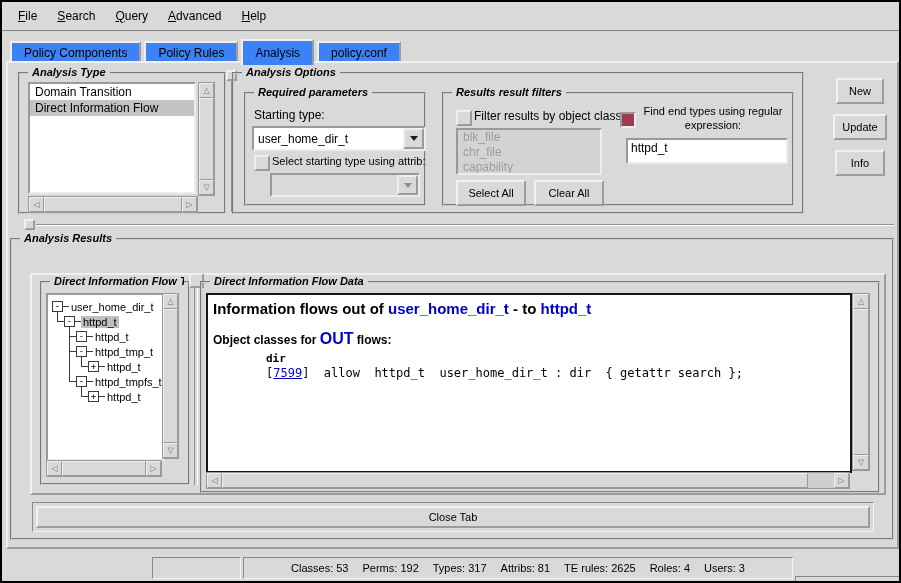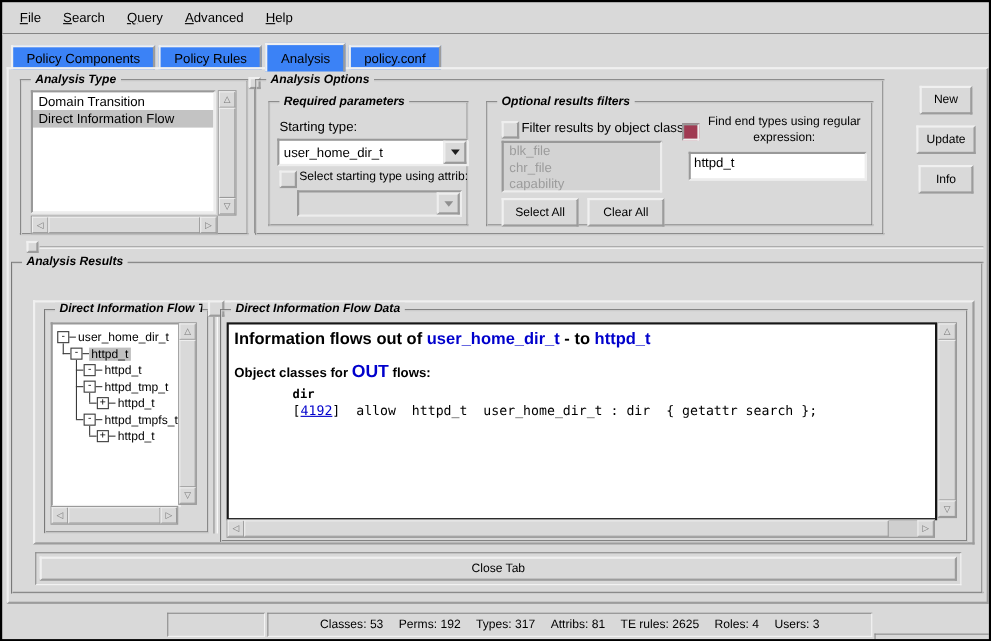--- a/index.html
+++ b/index.html
@@ -147,21 +147,21 @@
       <span class="label small" style="left:26px; top:61px;">Select starting type using attrib:</span>
       <div class="combo disabled" style="left:24px; top:79px; width:142px; height:20px;">
         <span></span>
         <span class="arrowbtn">
             <span class="tri-down"></span>
           </span>
       </div>
     </div>
 
     <div class="group" style="left:208px; top:18px; width:352px; height:114px;">
-      <span class="glabel">Optional results filters</span>
+      <span class="glabel">Results result filters</span>
       <span class="check" style="left:12px; top:16px;"></span>
       <span class="label" style="left:30px; top:15px;">Filter results by object class:</span>
       <div class="listbox disabled abs" style="left:12px; top:34px; width:146px; height:47px;">
         <div class="lb-item">blk_file</div>
         <div class="lb-item">chr_file</div>
         <div class="lb-item">capability</div>
       </div>
       <div class="btn" style="left:12px; top:86px; width:66px; height:22px;">Select All</div>
       <div class="btn" style="left:90px; top:86px; width:66px; height:22px;">Clear All</div>
       <span class="check checked" style="left:176px; top:18px;"></span>
@@ -248,21 +248,21 @@
 
       <div class="sashline-v" style="left:162px; top:4px; height:206px; position:absolute;"></div>
       <div class="sash-handle" style="left:157px; top:-2px; position:absolute;"></div>
 
       <div class="group" style="left:168px; top:6px; width:680px; height:212px;">
         <span class="glabel">Direct Information Flow Data</span>
         <div id="data-text">
           <div class="dheading"><span>Information flows out of </span><span class="blue">user_home_dir_t</span><span> - to </span><span class="blue">httpd_t</span></div>
           <div class="dsub"><span>Object classes for </span><span class="emph">OUT</span><span> flows:</span></div>
           <div class="dclass">dir</div>
-          <div class="drule"><span>[</span><span class="rule-link">4192</span><span>]</span><span>  allow  httpd_t  user_home_dir_t : dir  { getattr search };</span></div>
+          <div class="drule"><span>[</span><span class="rule-link">7599</span><span>]</span><span>  allow  httpd_t  user_home_dir_t : dir  { getattr search };</span></div>
         </div>
         <div class="sb v" style="left:650px; top:10px; width:16px; height:176px;">
           <div class="b">△</div>
           <div class="thumb"></div>
           <div class="b">▽</div>
         </div>
         <div class="sb h" style="left:4px; top:189px; width:642px; height:15px;">
           <div class="b">◁</div>
           <div class="thumb"></div>
           <div class="gap"></div>

